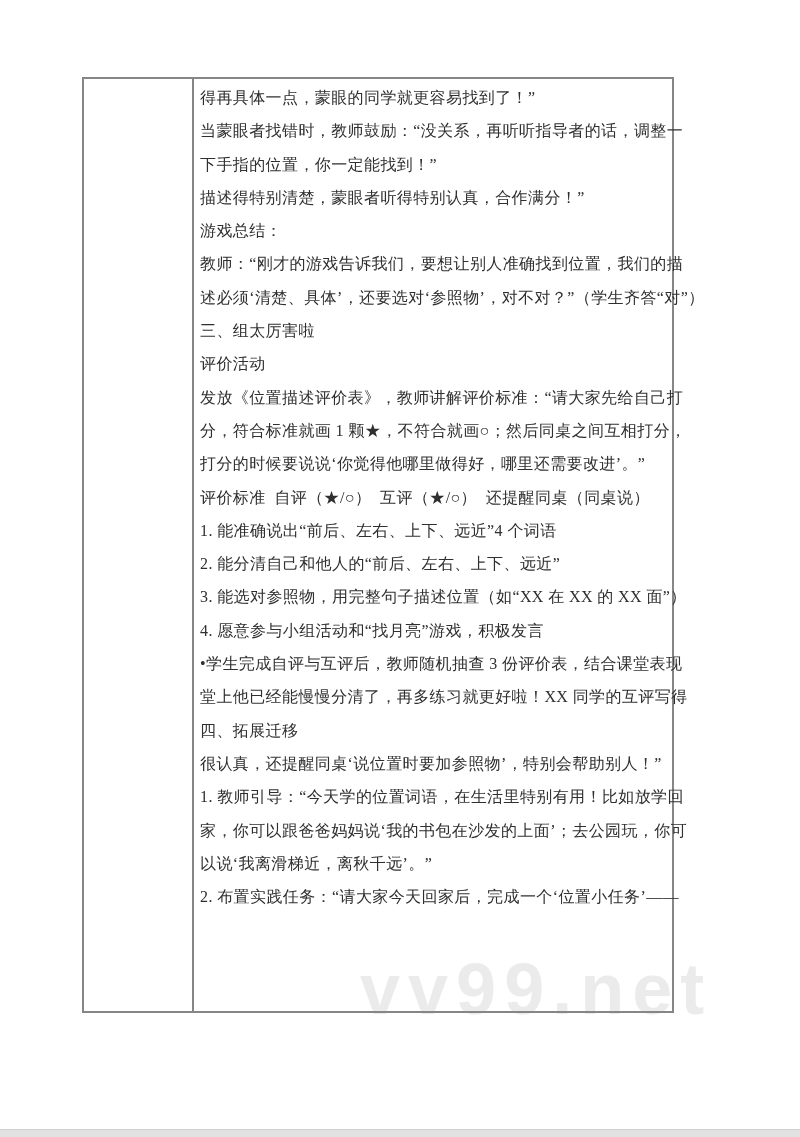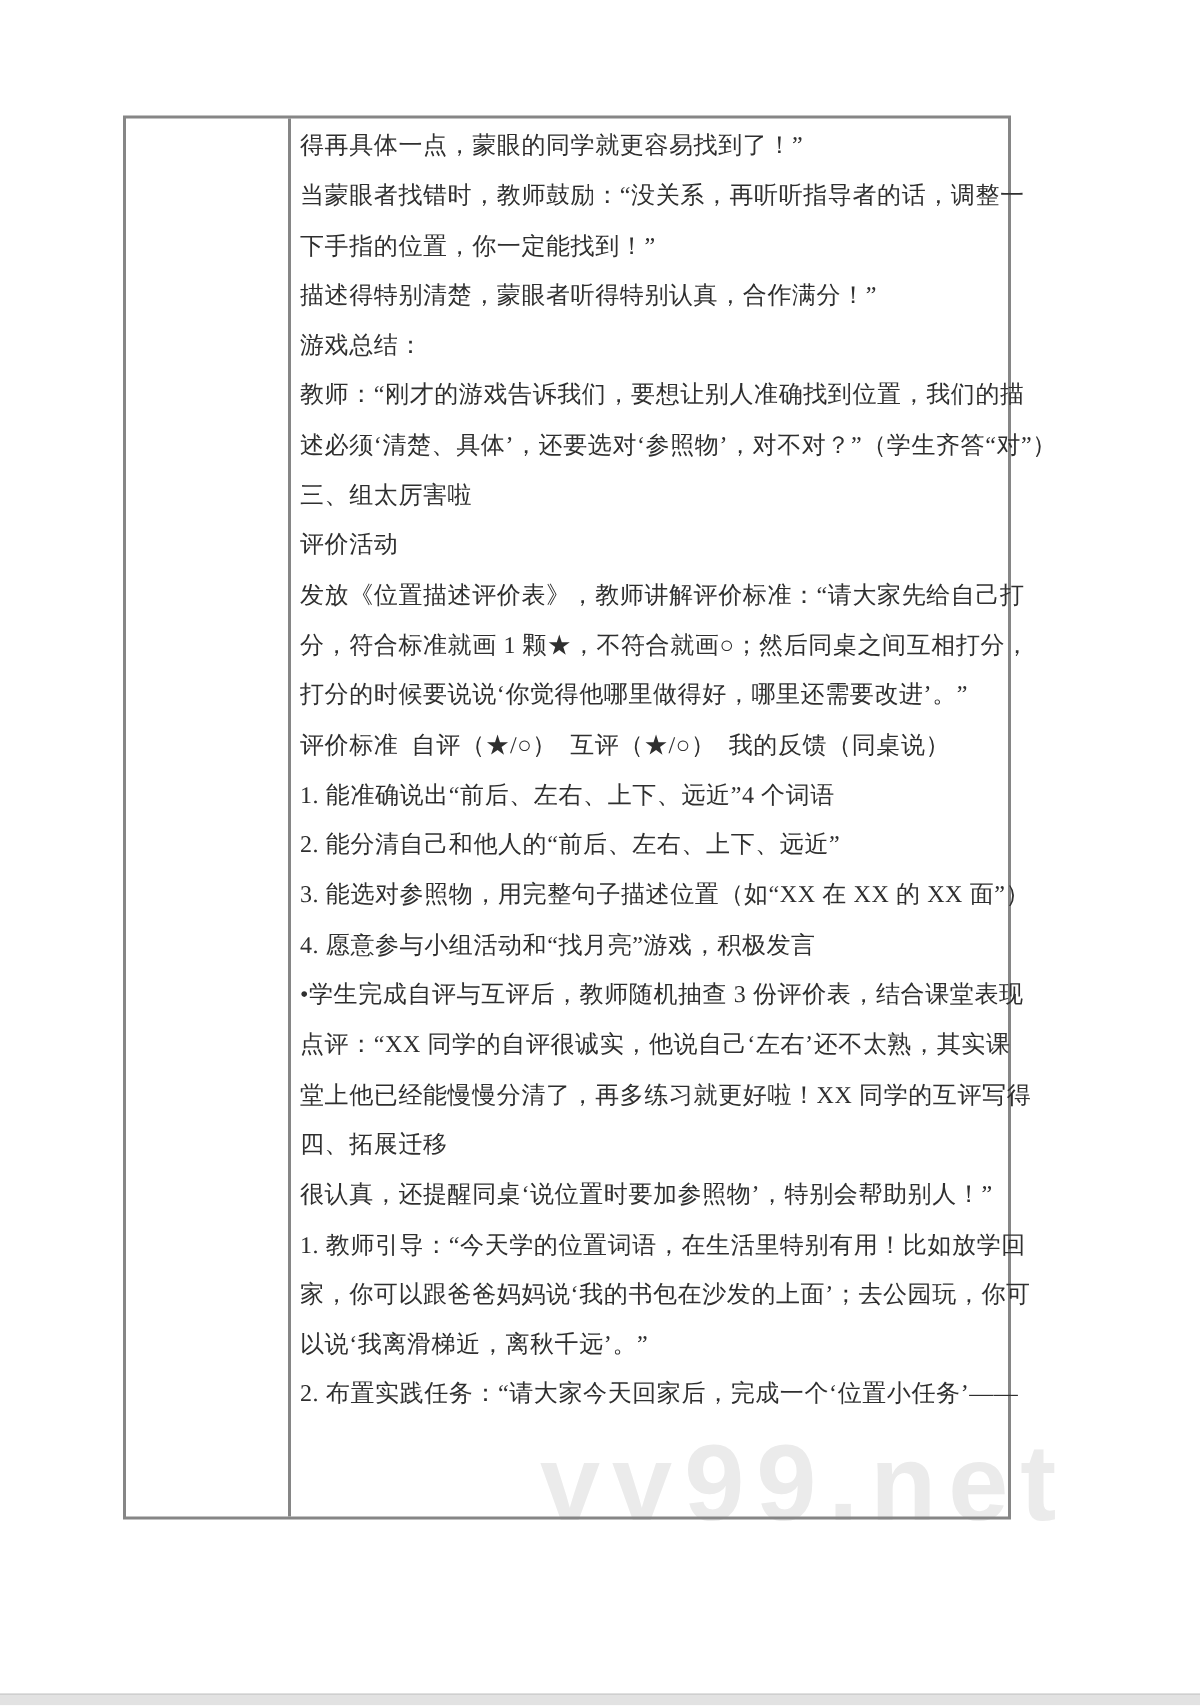--- a/index.html
+++ b/index.html
@@ -90,27 +90,26 @@
           <div class="text-line">下手指的位置，你一定能找到！”</div>
           <div class="text-line">描述得特别清楚，蒙眼者听得特别认真，合作满分！”</div>
           <div class="text-line">游戏总结：</div>
           <div class="text-line">教师：“刚才的游戏告诉我们，要想让别人准确找到位置，我们的描</div>
           <div class="text-line">述必须‘清楚、具体’，还要选对‘参照物’，对不对？”（学生齐答“对”）</div>
           <div class="text-line">三、组太厉害啦</div>
           <div class="text-line">评价活动</div>
           <div class="text-line">发放《位置描述评价表》，教师讲解评价标准：“请大家先给自己打</div>
           <div class="text-line">分，符合标准就画 1 颗★，不符合就画○；然后同桌之间互相打分，</div>
           <div class="text-line">打分的时候要说说‘你觉得他哪里做得好，哪里还需要改进’。”</div>
-          <div class="text-line">评价标准  自评（★/○）  互评（★/○）  我的反馈（同桌说）</div>
+          <div class="text-line">评价标准  自评（★/○）  互评（★/○）  还提醒同桌（同桌说）</div>
           <div class="text-line">1. 能准确说出“前后、左右、上下、远近”4 个词语</div>
           <div class="text-line">2. 能分清自己和他人的“前后、左右、上下、远近”</div>
           <div class="text-line">3. 能选对参照物，用完整句子描述位置（如“XX 在 XX 的 XX 面”）</div>
           <div class="text-line">4. 愿意参与小组活动和“找月亮”游戏，积极发言</div>
           <div class="text-line">•学生完成自评与互评后，教师随机抽查 3 份评价表，结合课堂表现</div>
-          <div class="text-line">点评：“XX 同学的自评很诚实，他说自己‘左右’还不太熟，其实课</div>
           <div class="text-line">堂上他已经能慢慢分清了，再多练习就更好啦！XX 同学的互评写得</div>
           <div class="text-line">四、拓展迁移</div>
           <div class="text-line">很认真，还提醒同桌‘说位置时要加参照物’，特别会帮助别人！”</div>
           <div class="text-line">1. 教师引导：“今天学的位置词语，在生活里特别有用！比如放学回</div>
           <div class="text-line">家，你可以跟爸爸妈妈说‘我的书包在沙发的上面’；去公园玩，你可</div>
           <div class="text-line">以说‘我离滑梯近，离秋千远’。”</div>
           <div class="text-line">2. 布置实践任务：“请大家今天回家后，完成一个‘位置小任务’——</div>
         </div>
     </div>
   </div>

